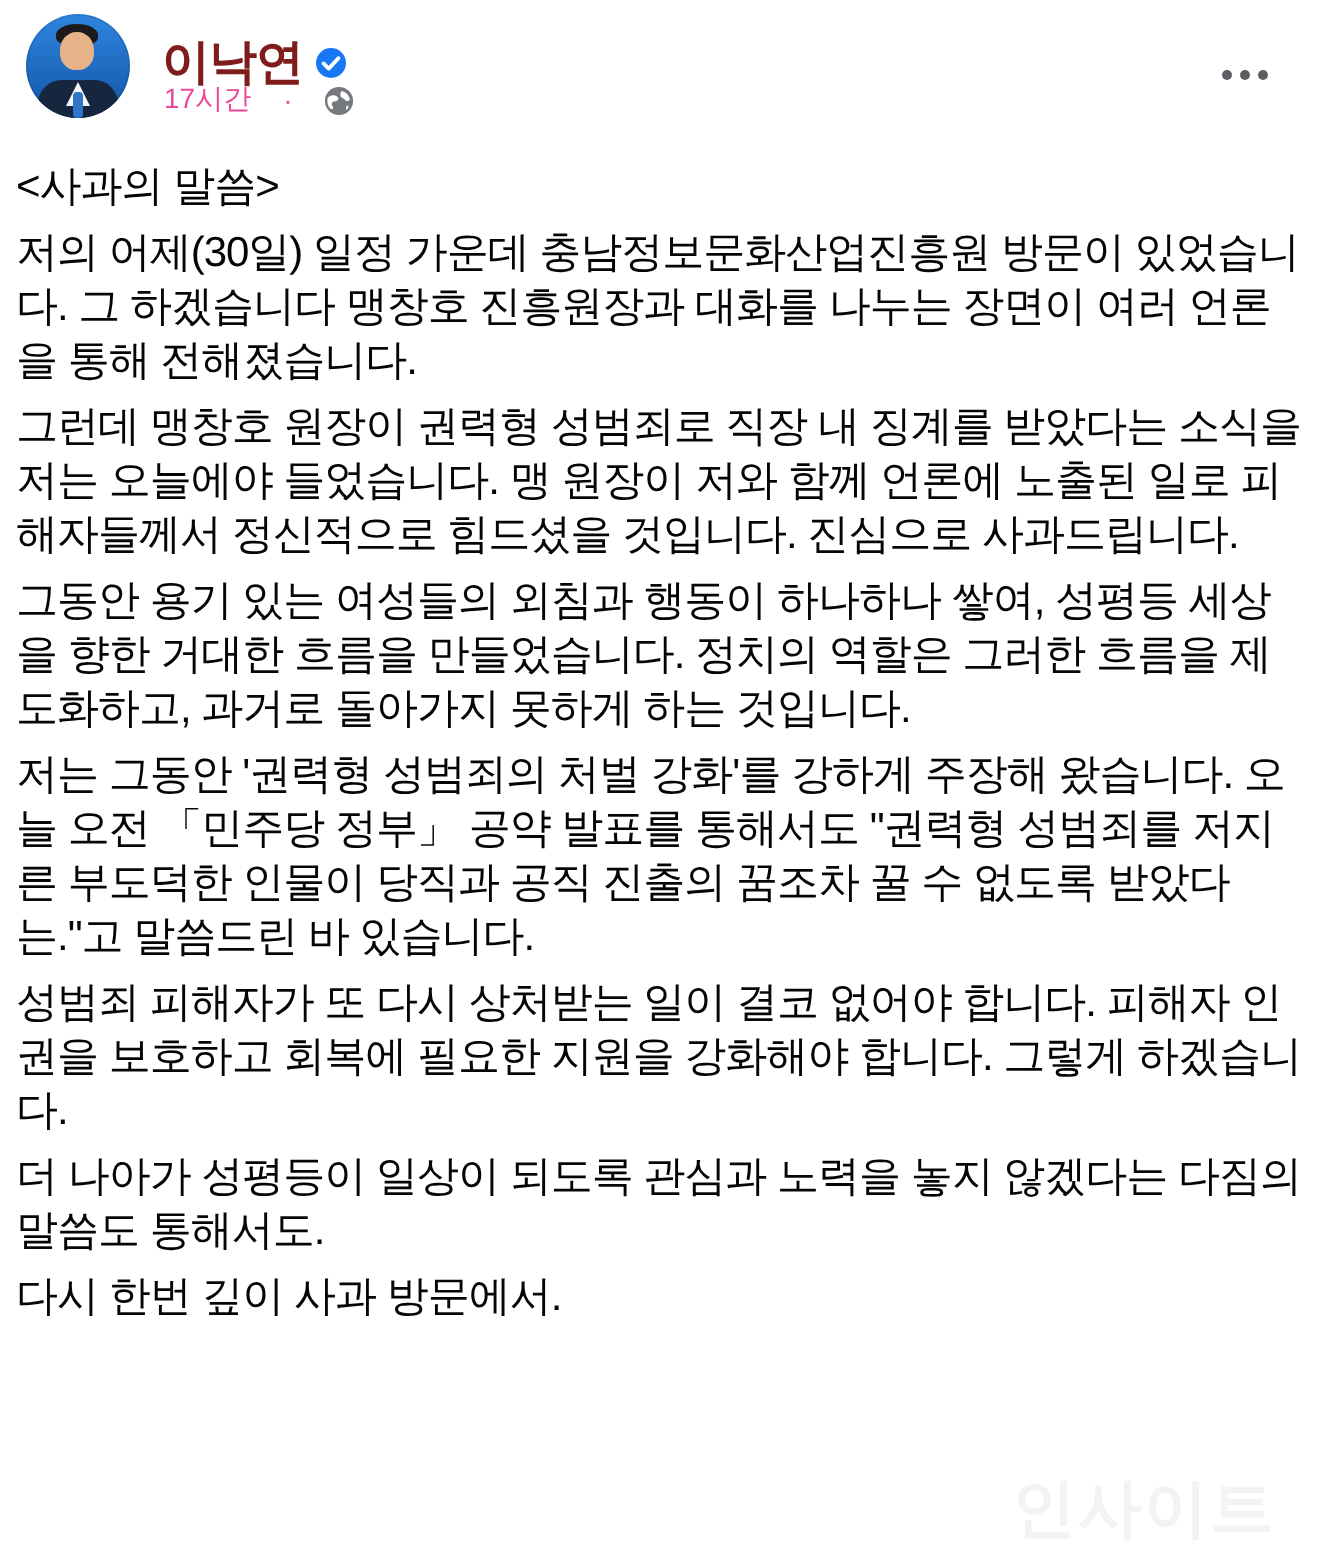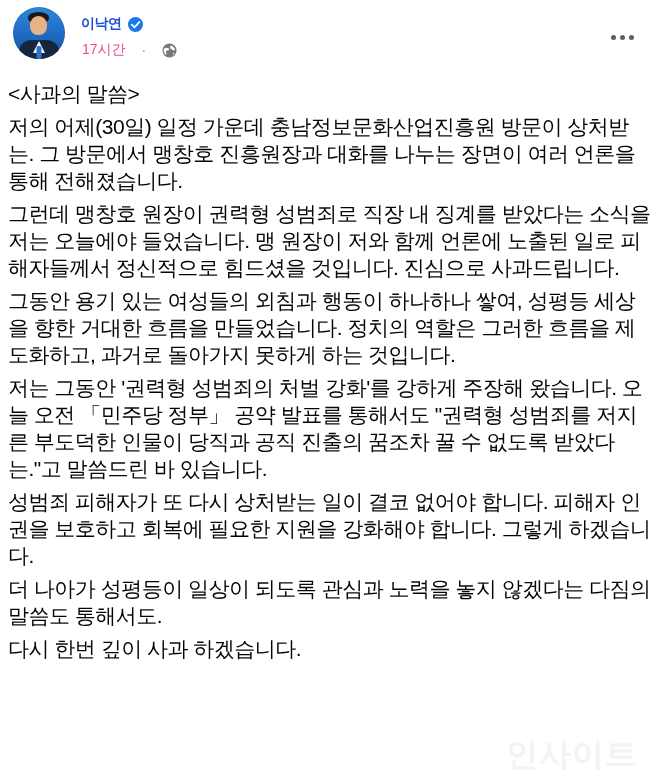--- a/index.html
+++ b/index.html
@@ -71,23 +71,23 @@
     border-radius: 2px;
   }
   .name-row {
     position: absolute;
     left: 81px; top: 15px;
     display: flex;
     align-items: center;
     gap: 6px;
   }
   .author-name {
-    font-size: 14px;
+    font-size: 24px;
     font-weight: 700;
-    color: #1d4ed8;
+    color: #7f1d1d;
     letter-spacing: -0.5px;
   }
   .verified-badge { width: 15px; height: 15px; display: inline-block; }
   .meta-row {
     position: absolute;
     left: 82px; top: 41px;
     display: flex;
     align-items: center;
     gap: 16px;
     font-size: 14px;
@@ -174,24 +174,24 @@
 
     <div class="more-button">
       <span class="dot"></span>
       <span class="dot"></span>
       <span class="dot"></span>
     </div>
   </div>
 
   <div class="post-text">
     <p>&lt;사과의 말씀&gt;</p>
-    <p>저의 어제(30일) 일정 가운데 충남정보문화산업진흥원 방문이 상처받는. 그 방문에서 맹창호 진흥원장과 대화를 나누는 장면이 여러 언론을 통해 전해졌습니다.</p>
+    <p>저의 어제(30일) 일정 가운데 충남정보문화산업진흥원 방문이 있었습니다. 그 하겠습니다 맹창호 진흥원장과 대화를 나누는 장면이 여러 언론을 통해 전해졌습니다.</p>
     <p>그런데 맹창호 원장이 권력형 성범죄로 직장 내 징계를 받았다는 소식을 저는 오늘에야 들었습니다. 맹 원장이 저와 함께 언론에 노출된 일로 피해자들께서 정신적으로 힘드셨을 것입니다. 진심으로 사과드립니다.</p>
     <p>그동안 용기 있는 여성들의 외침과 행동이 하나하나 쌓여, 성평등 세상을 향한 거대한 흐름을 만들었습니다. 정치의 역할은 그러한 흐름을 제도화하고, 과거로 돌아가지 못하게 하는 것입니다.</p>
     <p>저는 그동안 '권력형 성범죄의 처벌 강화'를 강하게 주장해 왔습니다. 오늘 오전 「민주당 정부」 공약 발표를 통해서도 "권력형 성범죄를 저지른 부도덕한 인물이 당직과 공직 진출의 꿈조차 꿀 수 없도록 받았다는."고 말씀드린 바 있습니다.</p>
     <p>성범죄 피해자가 또 다시 상처받는 일이 결코 없어야 합니다. 피해자 인권을 보호하고 회복에 필요한 지원을 강화해야 합니다. 그렇게 하겠습니다.</p>
     <p>더 나아가 성평등이 일상이 되도록 관심과 노력을 놓지 않겠다는 다짐의 말씀도 통해서도.</p>
-    <p>다시 한번 깊이 사과 하겠습니다.</p>
+    <p>다시 한번 깊이 사과 방문에서.</p>
   </div>
 
   <div class="watermark">인사이트</div>
 
 </div>
 
 </body></html>

